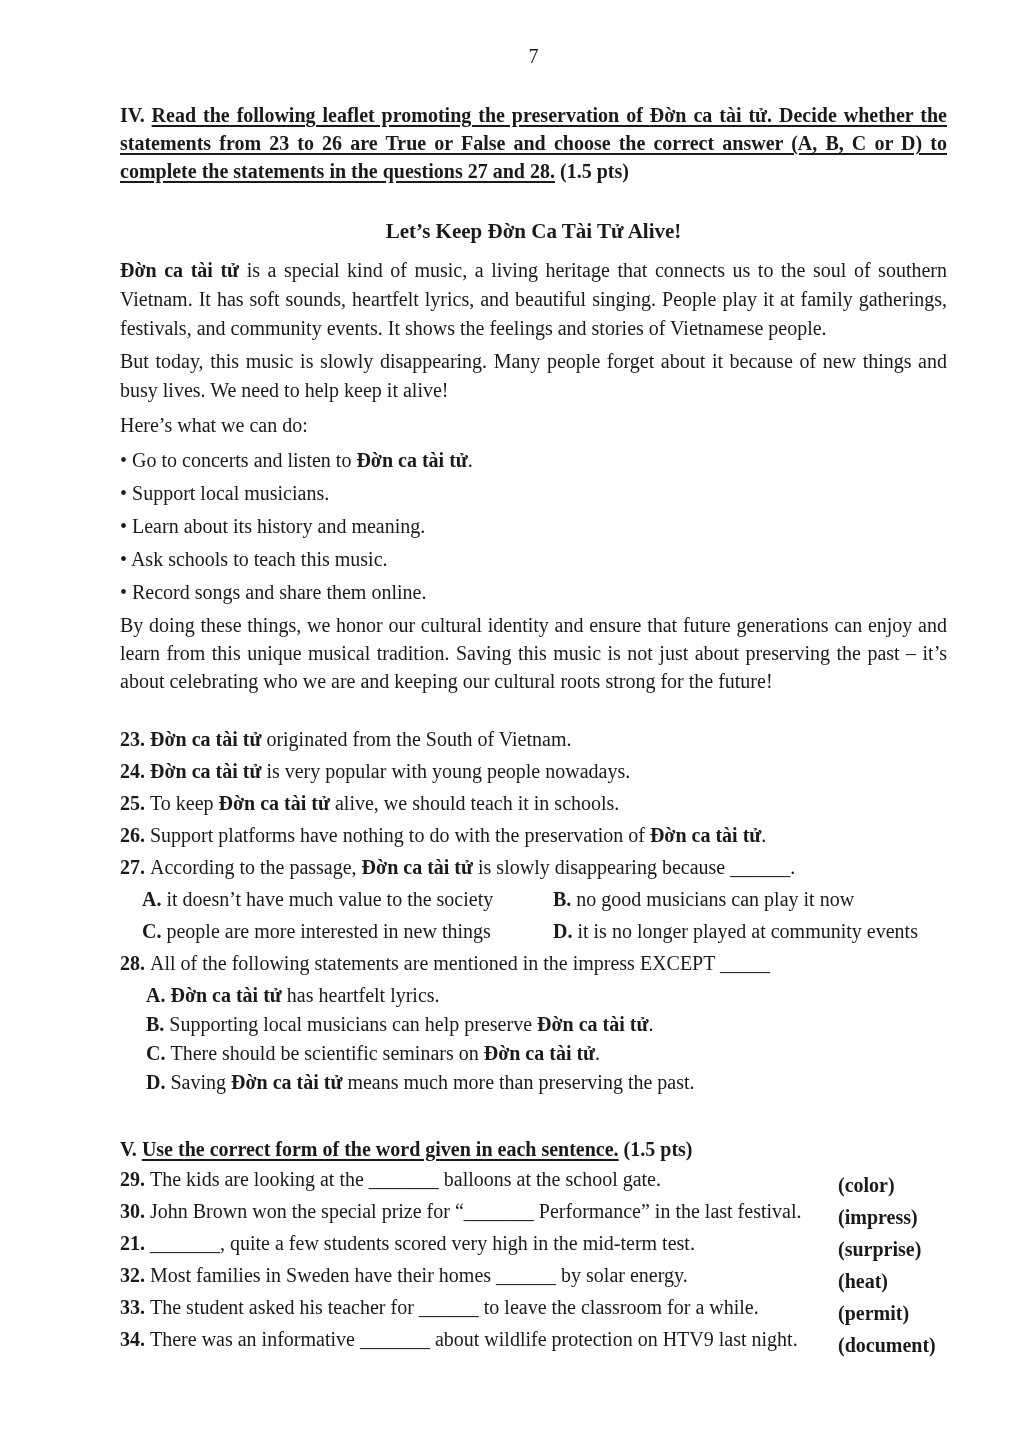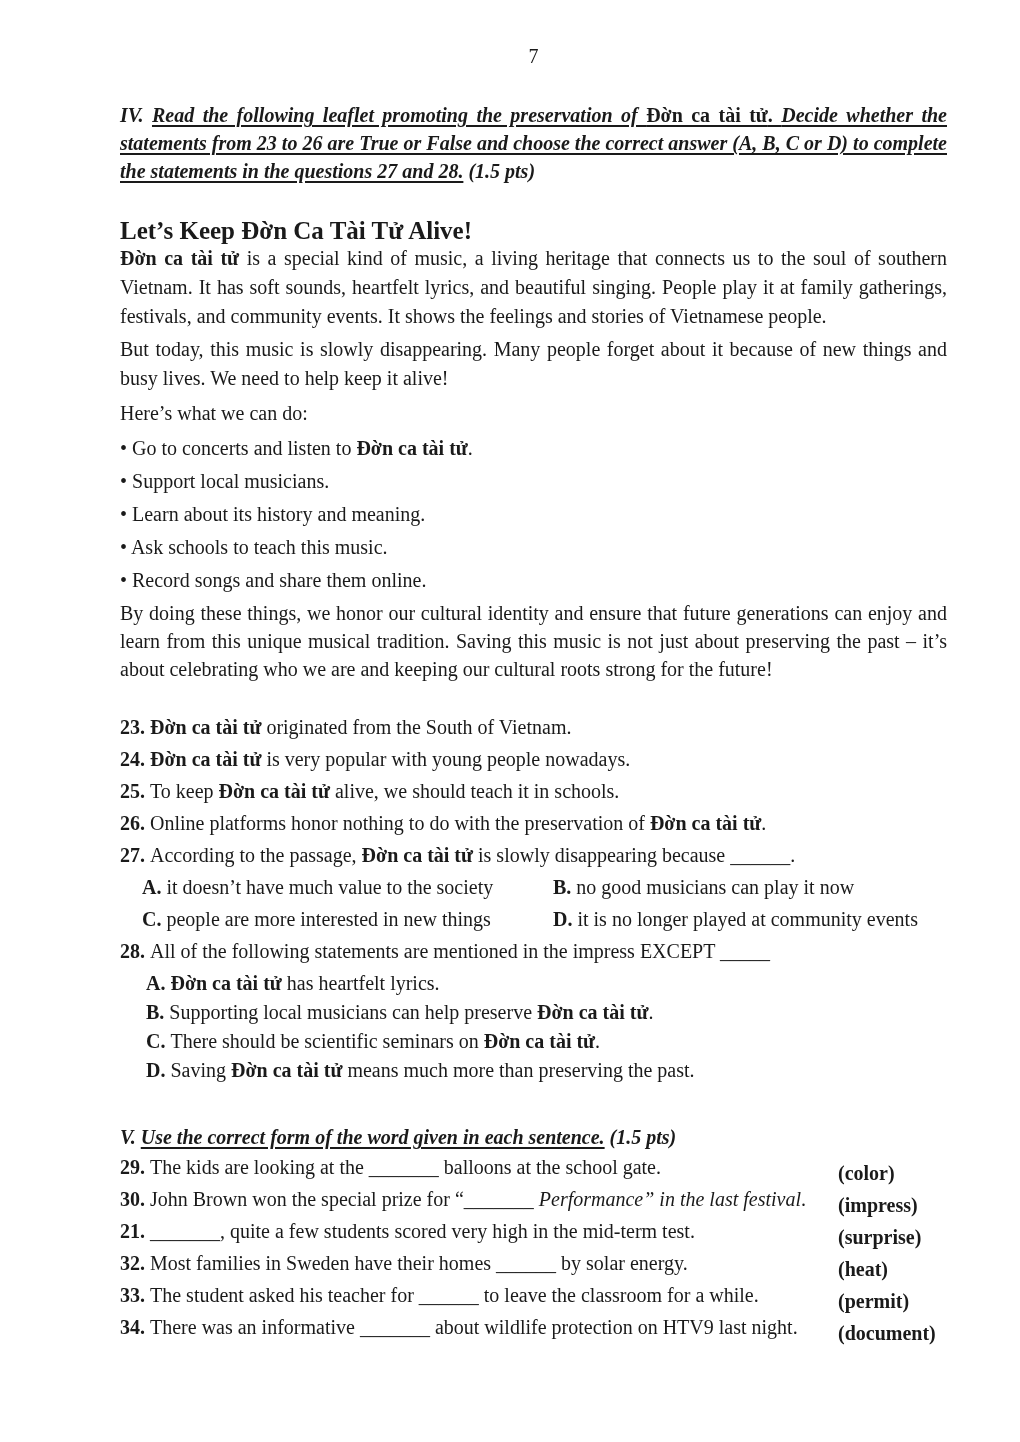--- a/index.html
+++ b/index.html
@@ -9,28 +9,28 @@
     box-sizing: border-box;
     background: #ffffff;
     color: #1a1a1a;
     font-family: "Liberation Serif", "DejaVu Serif", serif;
     font-size: 20px;
     line-height: 29px;
     padding: 42px 73px 0 120px;
     overflow: hidden;
   }
   .b { font-weight: bold; }
-  .i { font-style: italic; }
+  .i { }
   .u { text-decoration: underline; text-decoration-thickness: 2px; text-underline-offset: 3px; }
 
   .page-number { text-align: center; margin-bottom: 30px; }
 
   .heading-iv { text-align: justify; line-height: 28px; margin-bottom: 33px; }
 
-  .leaflet-title { text-align: left; font-size: 25px; line-height: 26px; margin-bottom: 0; }
+  .leaflet-title { text-align: center; font-size: 21px; line-height: 26px; margin-bottom: 12px; }
   .para { text-align: justify; margin-bottom: 4px; }
   .para-intro { margin-top: 6px; margin-bottom: 0; }
   .bullets { margin-top: 6px; }
   .bullet { margin-bottom: 4px; }
   .closing { text-align: justify; line-height: 28px; margin-top: 0; }
 
   .questions { margin-top: 30px; }
   .q-line { margin-bottom: 3px; }
   .opt-row { position: relative; padding-left: 22px; margin-bottom: 3px; }
   .opt-right { position: absolute; left: 433px; top: 0; white-space: nowrap; }
@@ -62,21 +62,21 @@
       <div class="bullet"><span>• Ask schools to teach this music.</span></div>
       <div class="bullet"><span>• Record songs and share them online.</span></div>
     </div>
     <div class="closing"><span>By doing these things, we honor our cultural identity and ensure that future generations can enjoy and learn from this unique musical tradition. Saving this music is not just about preserving the past – it’s about celebrating who we are and keeping our cultural roots strong for the future!</span></div>
   </div>
 
   <div class="questions">
     <div class="q-line"><span class="b">23. Đờn ca tài tử</span><span> originated from the South of Vietnam.</span></div>
     <div class="q-line"><span class="b">24. Đờn ca tài tử</span><span> is very popular with young people nowadays.</span></div>
     <div class="q-line"><span class="b">25. </span><span>To keep </span><span class="b">Đờn ca tài tử</span><span> alive, we should teach it in schools.</span></div>
-    <div class="q-line"><span class="b">26. </span><span>Online platforms honor nothing to do with the preservation of </span><span class="b">Đờn ca tài tử</span><span>.</span></div>
+    <div class="q-line"><span class="b">26. </span><span>Support platforms have nothing to do with the preservation of </span><span class="b">Đờn ca tài tử</span><span>.</span></div>
     <div class="q-line"><span class="b">27. </span><span>According to the passage, </span><span class="b">Đờn ca tài tử</span><span> is slowly disappearing because ______.</span></div>
 
     <div class="opt-row">
       <span><span class="b">A. </span><span>it doesn’t have much value to the society</span></span>
       <span class="opt-right"><span class="b">B. </span><span>no good musicians can play it now</span></span>
     </div>
     <div class="opt-row">
       <span><span class="b">C. </span><span>people are more interested in new things</span></span>
       <span class="opt-right"><span class="b">D. </span><span>it is no longer played at community events</span></span>
     </div>

